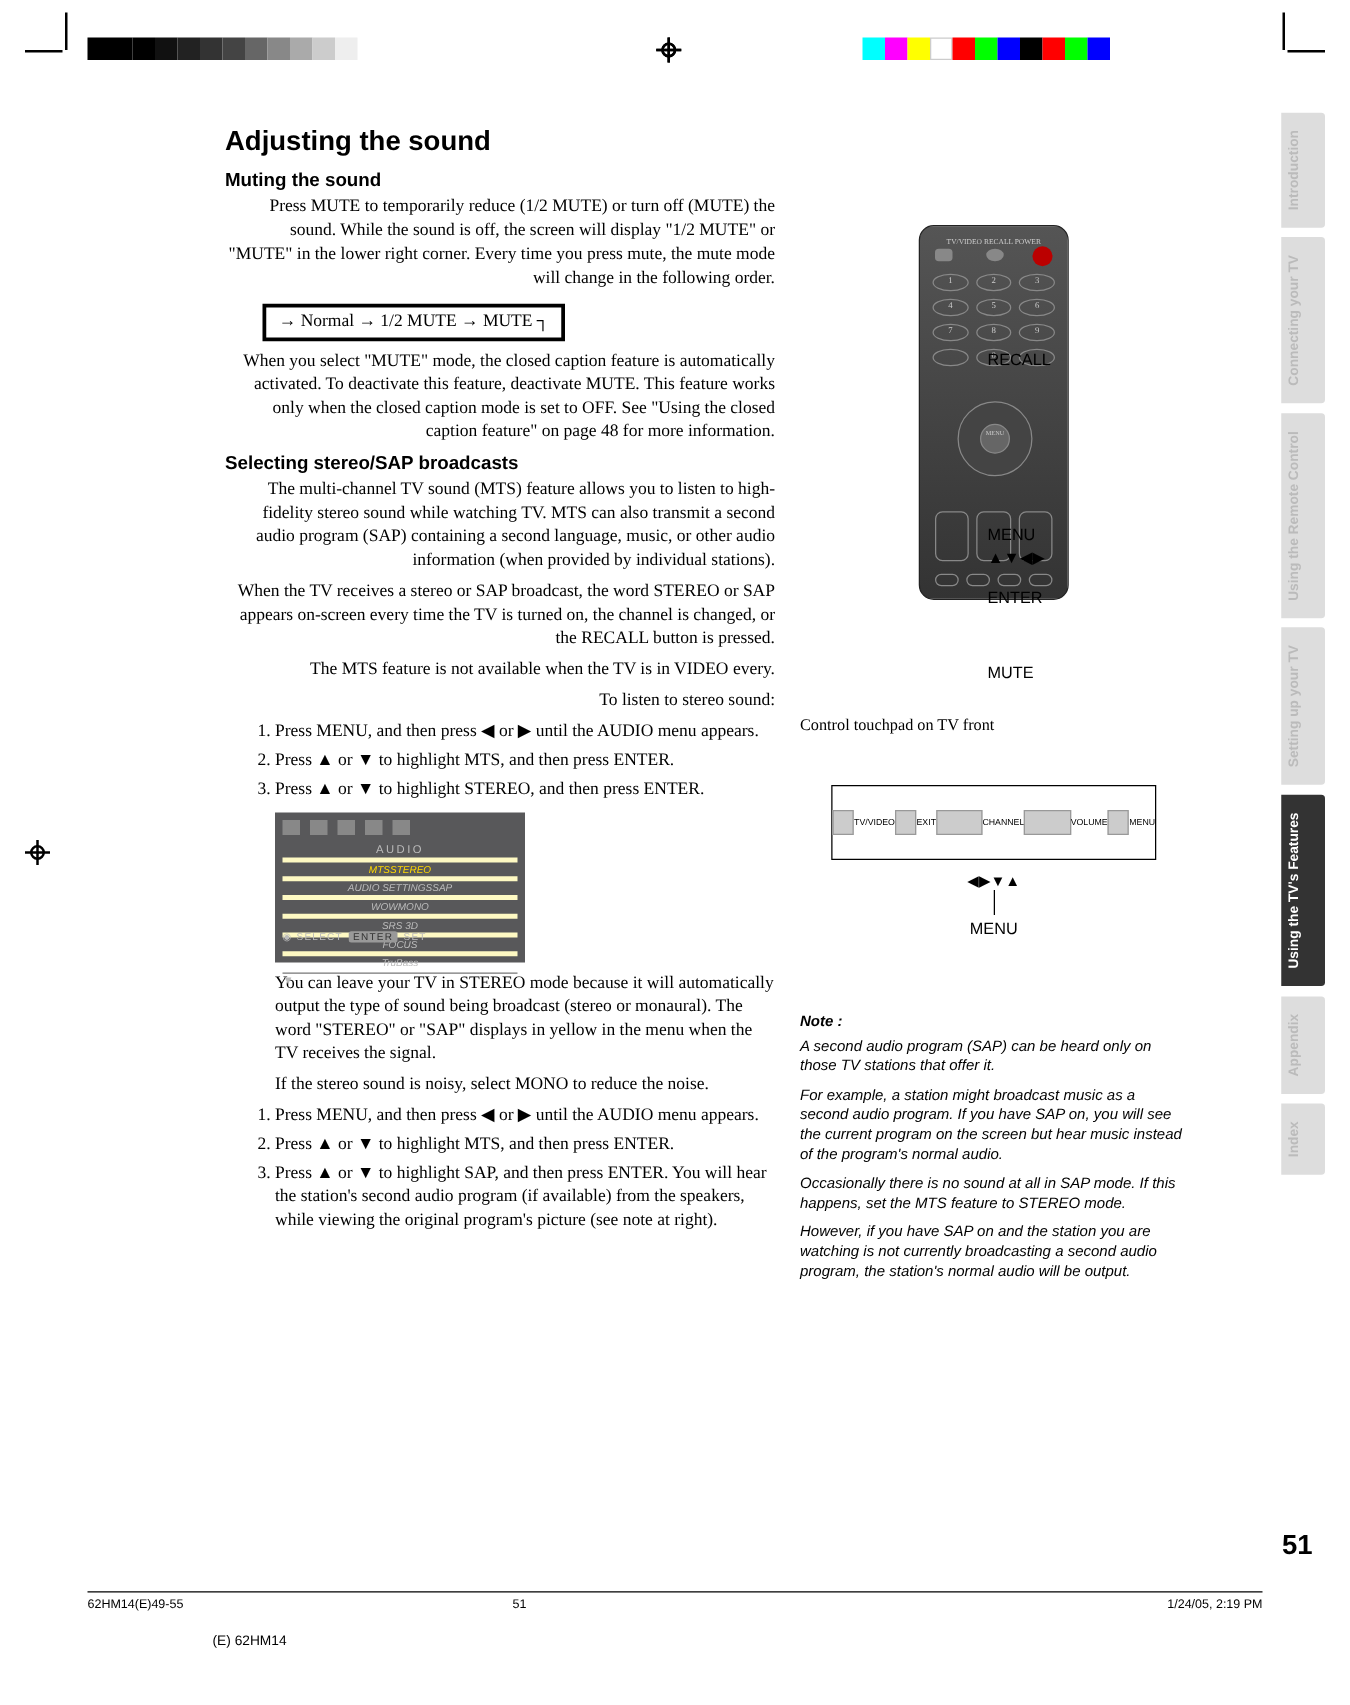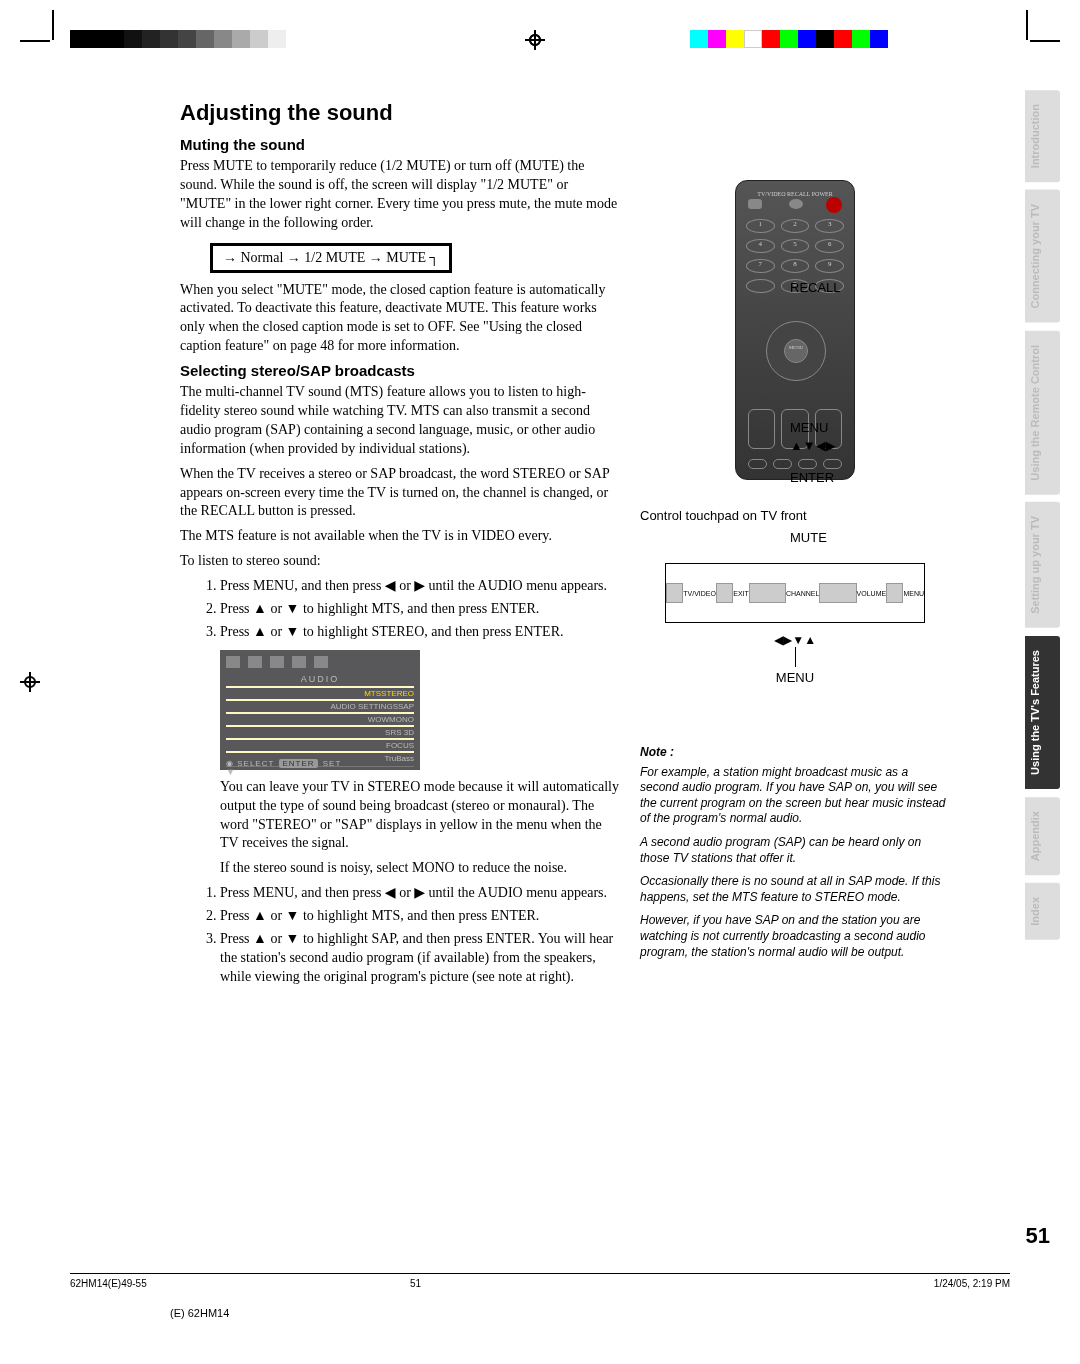--- a/index.html
+++ b/index.html
@@ -28,37 +28,37 @@
     top: 100px;
     left: 180px;
     width: 800px;
     display: flex;
   }
   .main-col { width: 440px; margin-right: 20px; }
   .side-col { width: 310px; }
 
   h1 { font-family: Arial, Helvetica, sans-serif; font-size: 22px; font-weight: bold; margin-bottom: 10px; }
   h2 { font-family: Arial, Helvetica, sans-serif; font-size: 15px; font-weight: bold; margin-top: 6px; margin-bottom: 4px; }
-  .body { font-size: 14px; line-height: 1.35; margin-bottom: 6px; }
+  .body { font-size: 14px; line-height: 1.35; margin-bottom: 6px; text-align: right; }
   .flow { border: 3px solid #000000; display: inline-block; padding: 4px 10px; margin: 4px 0 8px 30px; font-size: 14px; }
   ol { margin-left: 40px; font-size: 14px; line-height: 1.35; }
   ol li { margin-bottom: 4px; }
   .indent { margin-left: 40px; font-size: 14px; line-height: 1.35; margin-bottom: 6px; }
 
   .menu-screenshot {
     width: 200px; height: 120px; background: #58585a; color: #bbb;
     font-family: Arial; font-size: 8px; margin: 8px 0 8px 40px;
     padding: 6px; position: relative;
   }
   .menu-tabs { display:flex; gap:8px; margin-bottom:6px; }
   .menu-tab { width:14px; height:12px; background:#888; }
   .menu-title { text-align:center; letter-spacing:2px; font-size:9px; margin-bottom:2px; }
-  .menu-row { display:flex; justify-content:flex-end; border-top:2px solid #fef9c3; padding:1px 0; }
+  .menu-row { display:flex; justify-content:center; border-top:4px solid #fef9c3; padding:1px 0;font-style:italic; }
   .menu-sel { color:#ffd800; }
-  .menu-footer { position:absolute; bottom:2px; left:6px; font-size:8px; letter-spacing:1px; }
+  .menu-footer { position:absolute; bottom:16px; left:6px; font-size:8px; letter-spacing:1px; }
   .menu-footer .btn { background:#999; color:#333; padding:0 3px; border-radius:2px; margin:0 2px; }
 
   .remote {
     width: 120px; height: 300px; background: linear-gradient(#555,#333);
     border-radius: 12px; margin: 80px auto 0; position: relative;
     border: 1px solid #222;
   }
   .remote-label { position:absolute; font-family: Arial; font-size:13px; left:150px; }
   .touchpad {
     width: 260px; height: 60px; border:1px solid #000; margin: 40px auto 10px;
@@ -255,43 +255,43 @@
           <div style="flex:1; height:10px; border:1px solid #888; border-radius:5px;"></div>
         </div>
       </div>
       <div class="remote-label" style="top:100px;">RECALL</div>
       <div class="remote-label" style="top:240px;">MENU</div>
       <div class="remote-label" style="top:258px;">▲▼◀▶</div>
       <div class="remote-label" style="top:290px;">ENTER</div>
       <div class="remote-label" style="top:350px;">MUTE</div>
     </div>
 
-    <div class="side-caption" style="margin-top:28px;">Control touchpad on TV front</div>
+    <div class="side-caption" style="margin-top:92px;font-family:Liberation Serif, serif;">Control touchpad on TV front</div>
     <div class="touchpad">
       <div class="tp-btn"></div>
         <span>TV/VIDEO</span>
       <div class="tp-btn"></div>
         <span>EXIT</span>
       <div class="tp-rocker"></div>
         <span>CHANNEL</span>
       <div class="tp-rocker"></div>
         <span>VOLUME</span>
       <div class="tp-btn"></div>
         <span>MENU</span>
     </div>
     <div class="menu-pointer">
       <span>◀▶▼▲</span><br>
       <span style="border-left:1px solid #000; display:inline-block; height:20px;"></span><br>
       <span style="font-size:13px;">MENU</span>
     </div>
 
     <div class="note">
       <div class="note-title">Note :</div>
+      <p>A second audio program (SAP) can be heard only on those TV stations that offer it.</p>
       <p>For example, a station might broadcast music as a second audio program. If you have SAP on, you will see the current program on the screen but hear music instead of the program's normal audio.</p>
-      <p>A second audio program (SAP) can be heard only on those TV stations that offer it.</p>
       <p>Occasionally there is no sound at all in SAP mode. If this happens, set the MTS feature to STEREO mode.</p>
       <p>However, if you have SAP on and the station you are watching is not currently broadcasting a second audio program, the station's normal audio will be output.</p>
     </div>
   </div>
 </div>
 
 <div class="tabs">
   <div class="tab">Introduction</div>
   <div class="tab">Connecting your TV</div>
   <div class="tab">Using the Remote Control</div>

